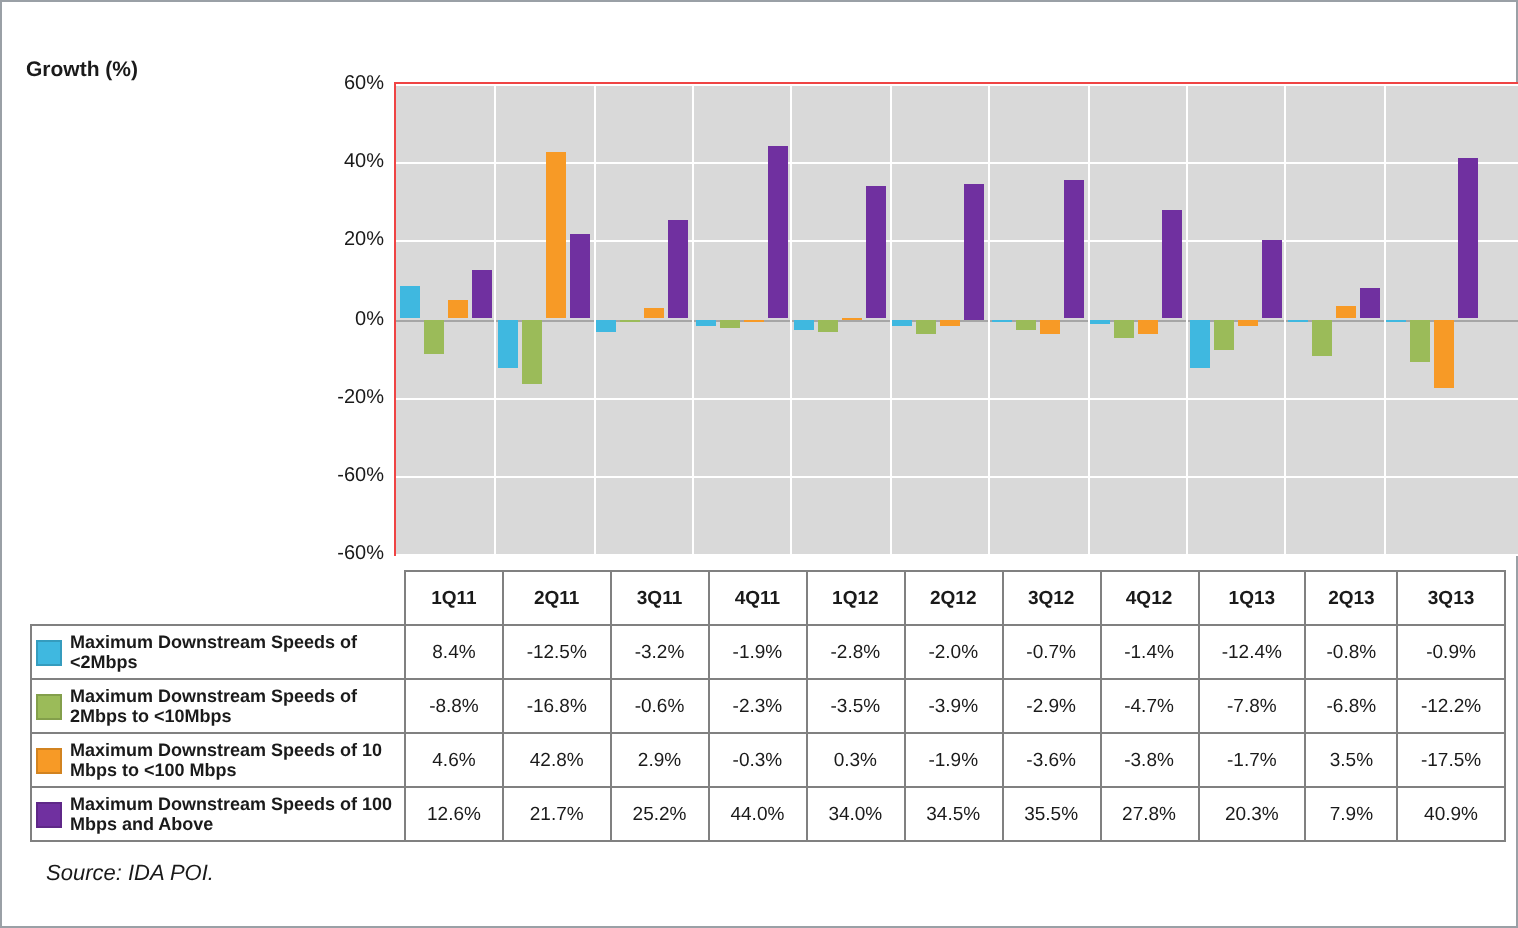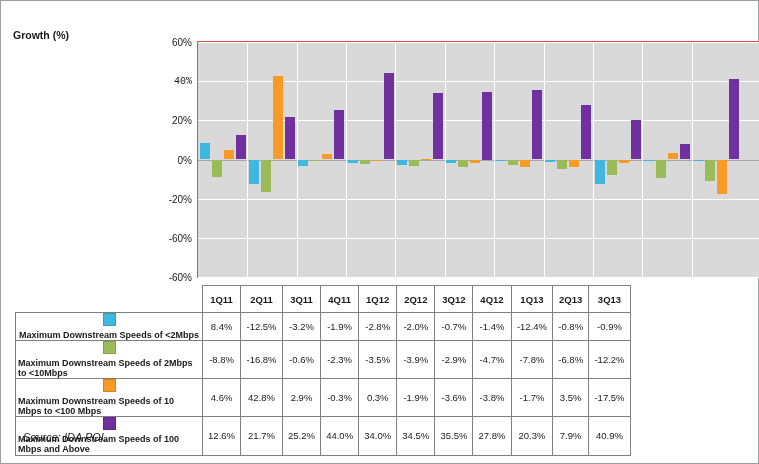--- a/index.html
+++ b/index.html
@@ -76,21 +76,21 @@
     margin:0 1px;
   }
   .bar{
     position:absolute;
     left:0;width:100%;
   }
   
   #table{
     position:absolute;
     left:14px;top:284px;
-    width:616px;
+    width:738px;
     border-collapse:collapse;
     font-size:9.5px;
   }
   #table td{
     border:1px solid #808080;
     height:26px;
     text-align:center;
     padding:0 2px;
     color:#1a1a1a;
   }
@@ -101,21 +101,20 @@
   }
   #table td.legend{
     text-align:left;
     padding-left:2px;
     width:182px;
   }
   .legendcell{
     display:flex;
     align-items:center;
     gap:4px;
-    flex-direction:column;
   }
   .swatch{
     width:11px;height:11px;
     flex:0 0 11px;
     border:1px solid rgba(0,0,0,.15);
   }
   .legendtxt{
     font-size:9px;
     font-weight:bold;
     line-height:1.12;
@@ -131,21 +130,21 @@
 <body>
 
 <div id="frame">
 
   <div id="ylabel">Growth (%)</div>
 
   <div id="plot">
       <div class="gridline" style="top: 0px;"></div>
       <div class="ytick" style="top: 0px;">60%</div>
       <div class="gridline" style="top: 39.1667px;"></div>
-      <div class="ytick" style="top: 39.1667px; font-family: Liberation Mono, monospace;">40%</div>
+      <div class="ytick" style="top: 39.1667px;">40%</div>
       <div class="gridline" style="top: 78.3333px;"></div>
       <div class="ytick" style="top: 78.3333px;">20%</div>
       <div class="axisline" style="top: 117.5px;"></div>
       <div class="ytick" style="top: 117.5px;">0%</div>
       <div class="gridline" style="top: 156.667px;"></div>
       <div class="ytick" style="top: 156.667px;">-20%</div>
       <div class="gridline" style="top: 195.833px;"></div>
       <div class="ytick" style="top: 195.833px;">-60%</div>
       <div class="gridline" style="top: 235px;"></div>
       <div class="ytick" style="top: 235px;">-60%</div>

